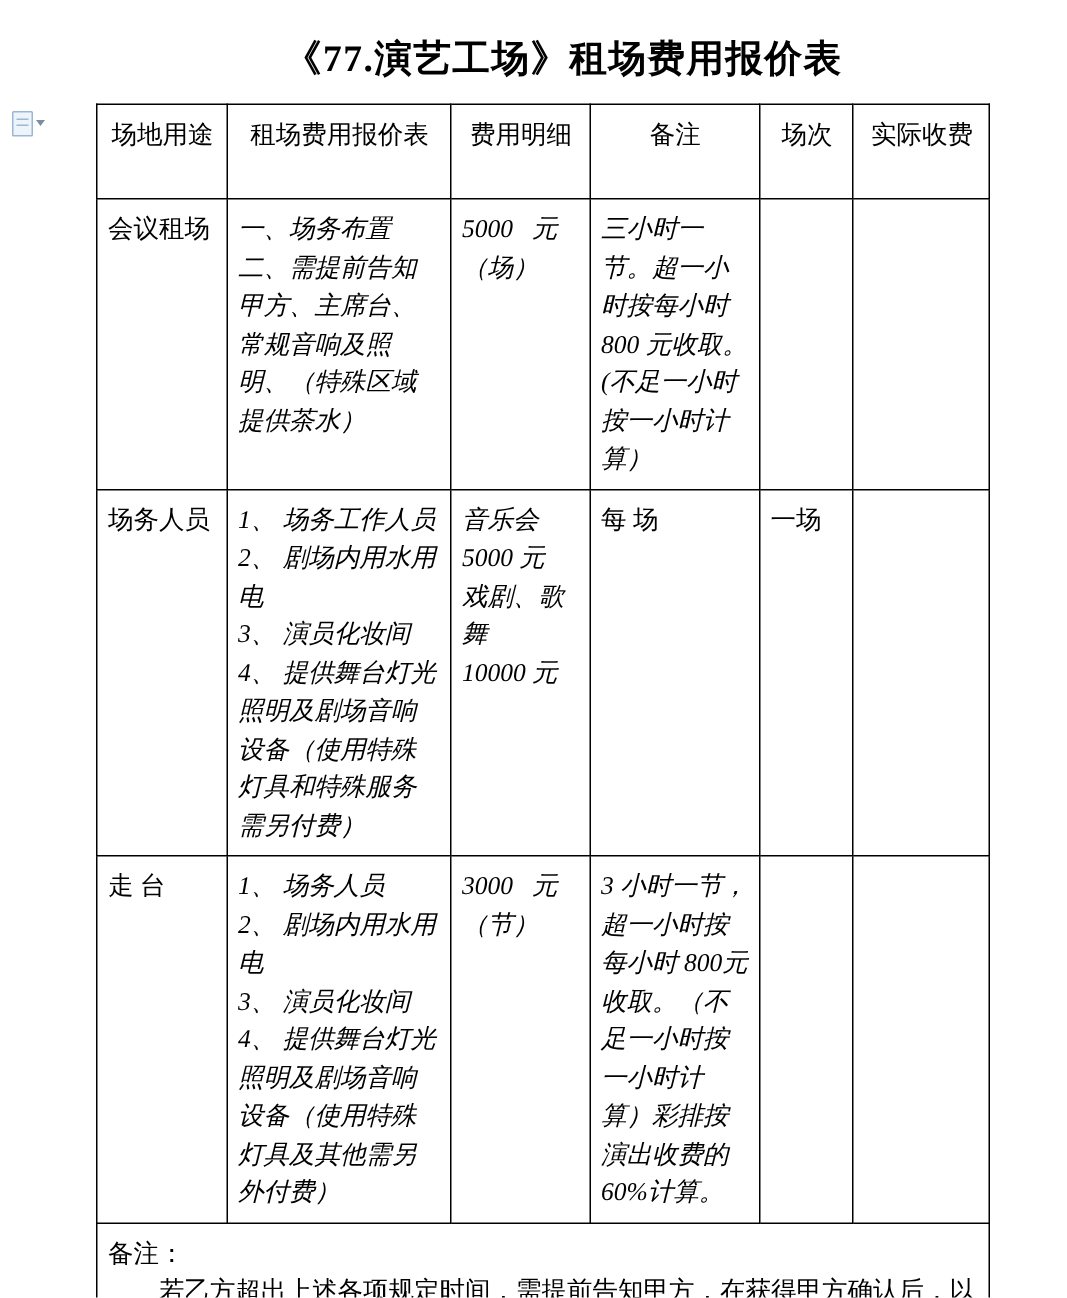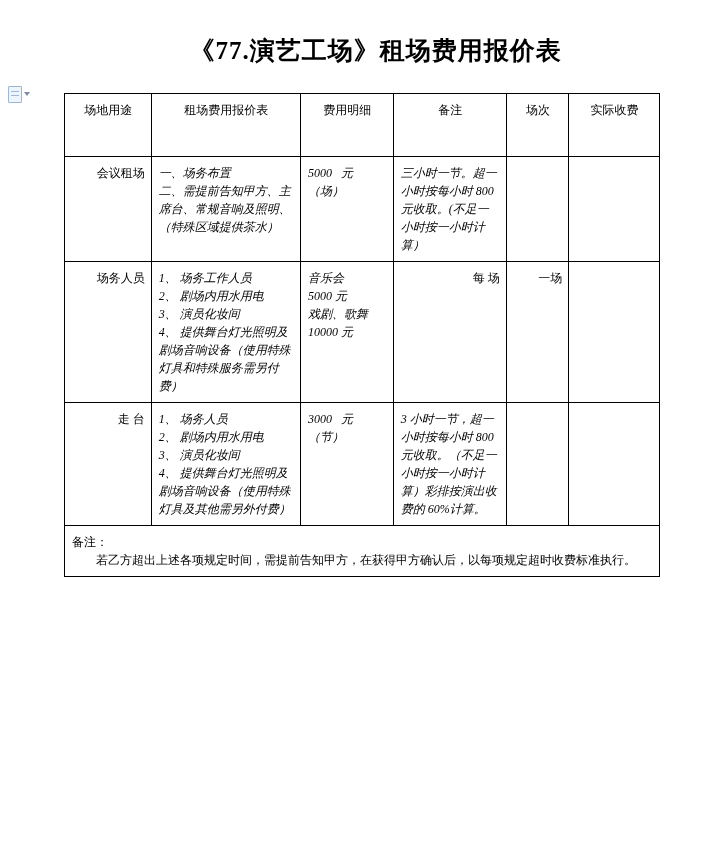--- a/index.html
+++ b/index.html
@@ -20,21 +20,21 @@
     width: 711px;
     height: 865px;
     box-sizing: border-box;
   }
   .doc-title {
     text-align: center;
     font-family: "Liberation Serif", serif;
     font-weight: bold;
     font-size: 25px;
     letter-spacing: 1px;
-    margin: 12px;
+    margin: 0;
     padding-top: 22px;
     padding-bottom: 14px;
     padding-left: 40px;
   }
   .left-gutter-icon {
     position: absolute;
     left: 8px;
     top: 74px;
     width: 22px;
     height: 16px;
@@ -72,25 +72,25 @@
     border-collapse: collapse;
     width: 596px;
     margin-left: 64px;
     table-layout: fixed;
     font-family: "Liberation Serif", serif;
   }
   table.quote td {
     border: 1px solid #000000;
     vertical-align: top;
     padding: 7px 6px 7px 7px;
-    font-size: 12px;
+    font-size: 17px;
     line-height: 1.5;
   }
   td.center-mid {
-    text-align: right;
+    text-align: left;
     vertical-align: middle;
   }
   td.head {
     text-align: center;
     vertical-align: middle;
     height: 48px;
     font-size: 15px;
   }
   .cell-lines div {
     white-space: pre-wrap;

